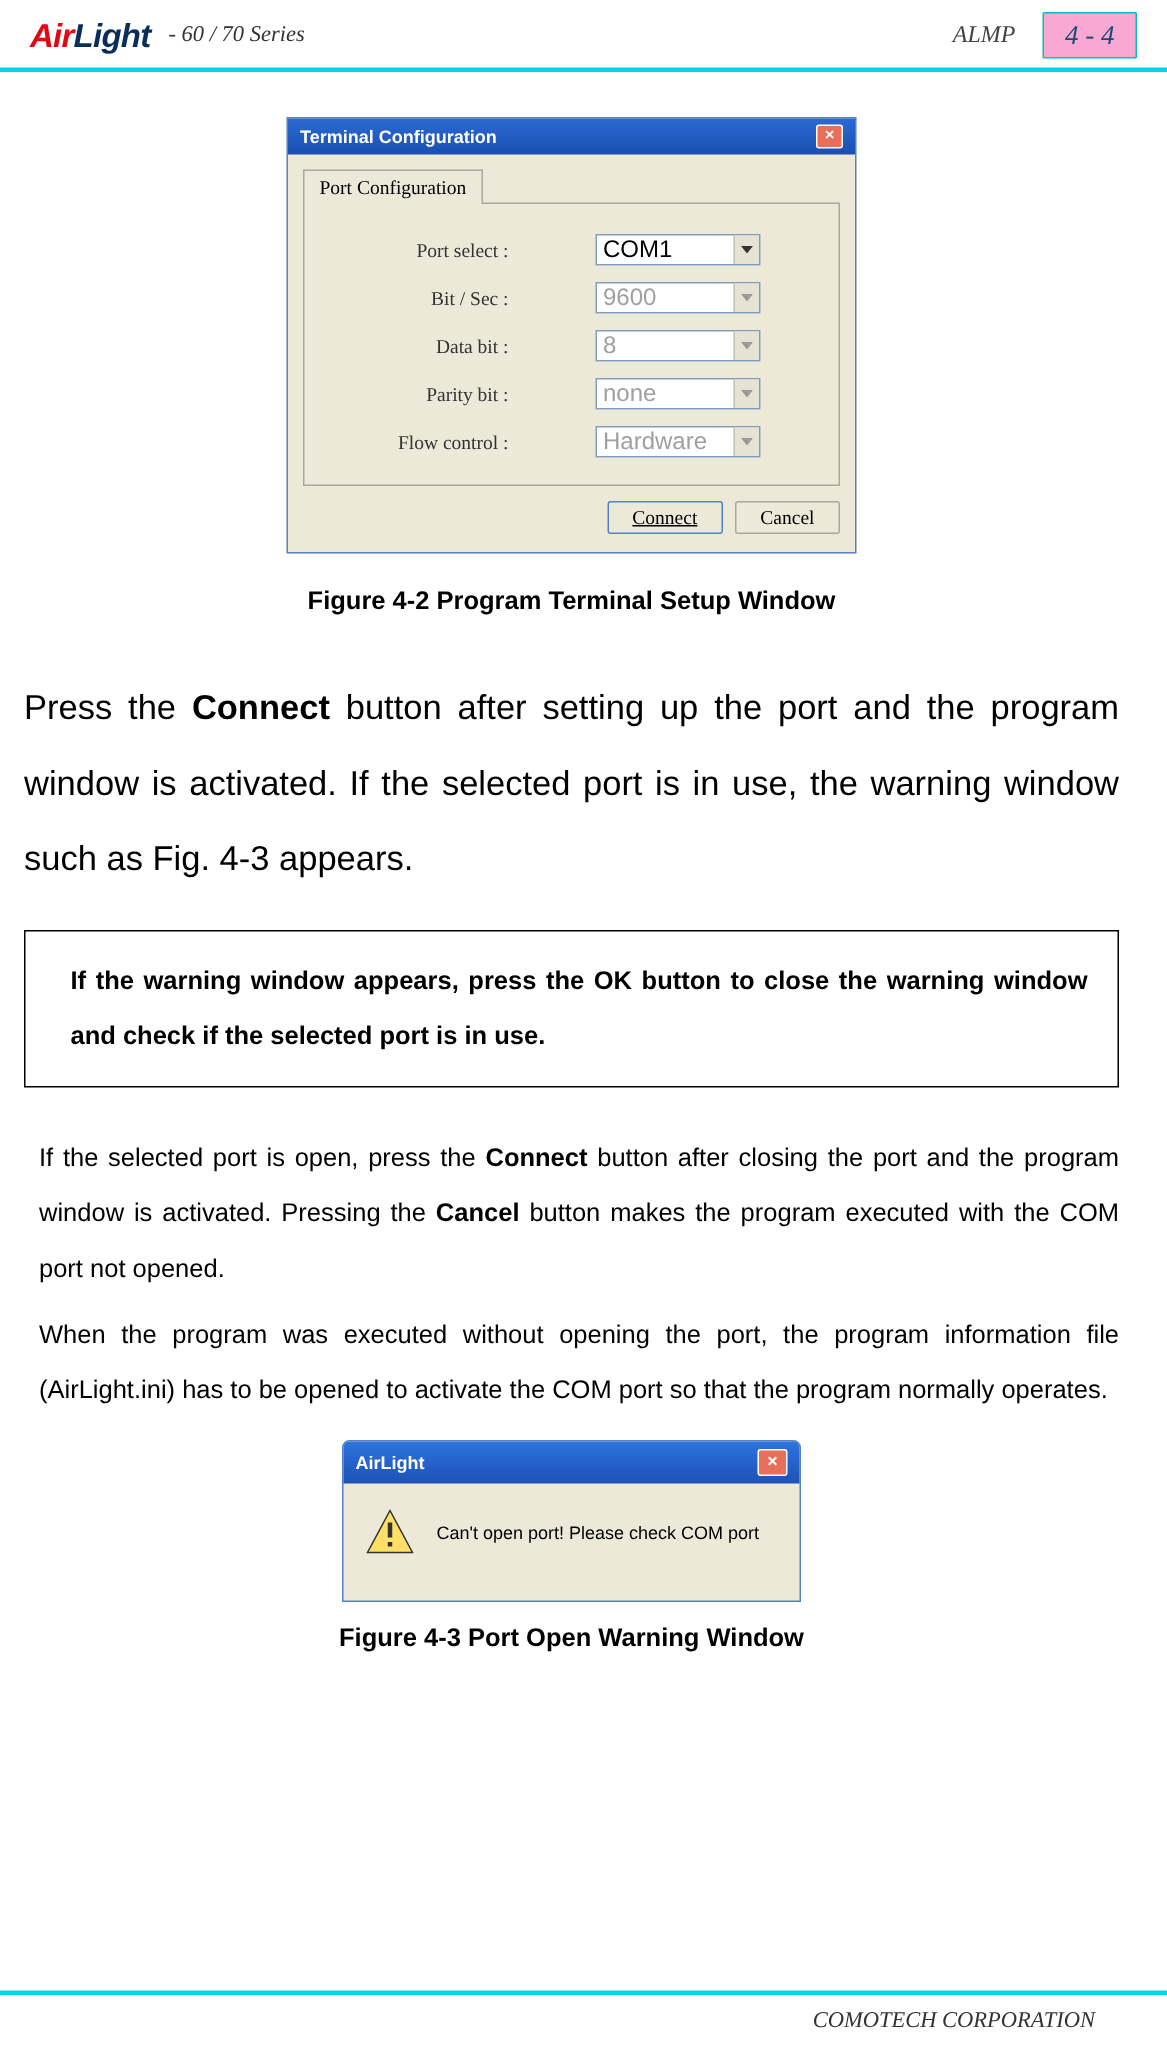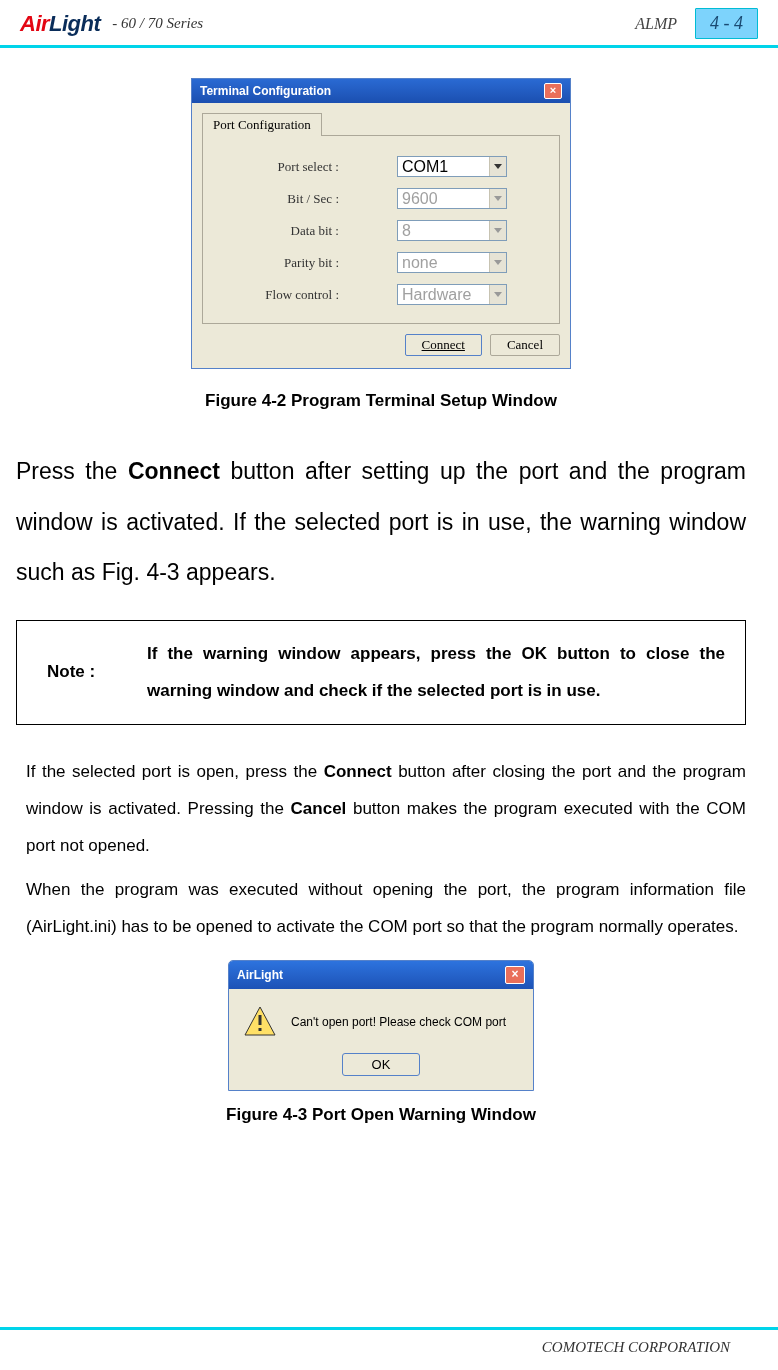--- a/index.html
+++ b/index.html
@@ -34,21 +34,21 @@
   .almp {
     font-family: Georgia, serif;
     font-style: italic;
     font-size: 16px;
     color: #444;
     margin-left: auto;
     margin-right: 18px;
   }
   .page-num-box {
     border: 1px solid #00bcd4;
-    background: #7dd3fc;
+    background: #f9a8d4;
     padding: 4px 14px;
     border-radius: 1px;
   }
   .page-num {
     font-family: Georgia, serif;
     font-style: italic;
     font-size: 18px;
     color: #1a4a72;
   }
   .cyan-line {
@@ -391,21 +391,20 @@
     </div>
   </div>
 
   <div class="fig-caption">Figure 4-2 Program Terminal Setup Window</div>
 
   <p class="para">
     <span>Press the </span><b>Connect</b><span> button after setting up the port and the program window is activated. If the selected port is in use, the warning window such as Fig. 4-3 appears.</span>
   </p>
 
   <div class="note-box">
-    <div class="note-label">Note :</div>
     <div class="note-text">If the warning window appears, press the OK button to close the warning window and check if the selected port is in use.</div>
   </div>
 
   <p class="para2">
     <span>If the selected port is open, press the </span><b>Connect</b><span> button after closing the port and the program window is activated. Pressing the </span><b>Cancel</b><span> button makes the program executed with the COM port not opened.</span>
   </p>
   <p class="para2">When the program was executed without opening the port, the program information file (AirLight.ini) has to be opened to activate the COM port so that the program normally operates.</p>
 
   <div class="al-wrap">
     <div class="al-dialog">
@@ -415,23 +414,20 @@
       </div>
       <div class="al-body">
         <div class="al-msg-row">
           <svg class="warn-icon" viewBox="0 0 34 34">
             <path d="M17 2 L32 30 L2 30 Z" fill="#ffe066" stroke="#333" stroke-width="1"></path>
             <rect x="15.5" y="10" width="3" height="10" fill="#333"></rect>
             <rect x="15.5" y="23" width="3" height="3" fill="#333"></rect>
           </svg>
           <span class="al-msg">Can't open port! Please check COM port</span>
         </div>
-        <div class="al-btn-row">
-          <button class="al-ok-btn">OK</button>
-        </div>
       </div>
     </div>
   </div>
 
   <div class="fig-caption">Figure 4-3 Port Open Warning Window</div>
 
 </div>
 
 <div class="footer-line"></div>
 <div class="footer-text">COMOTECH CORPORATION</div>

